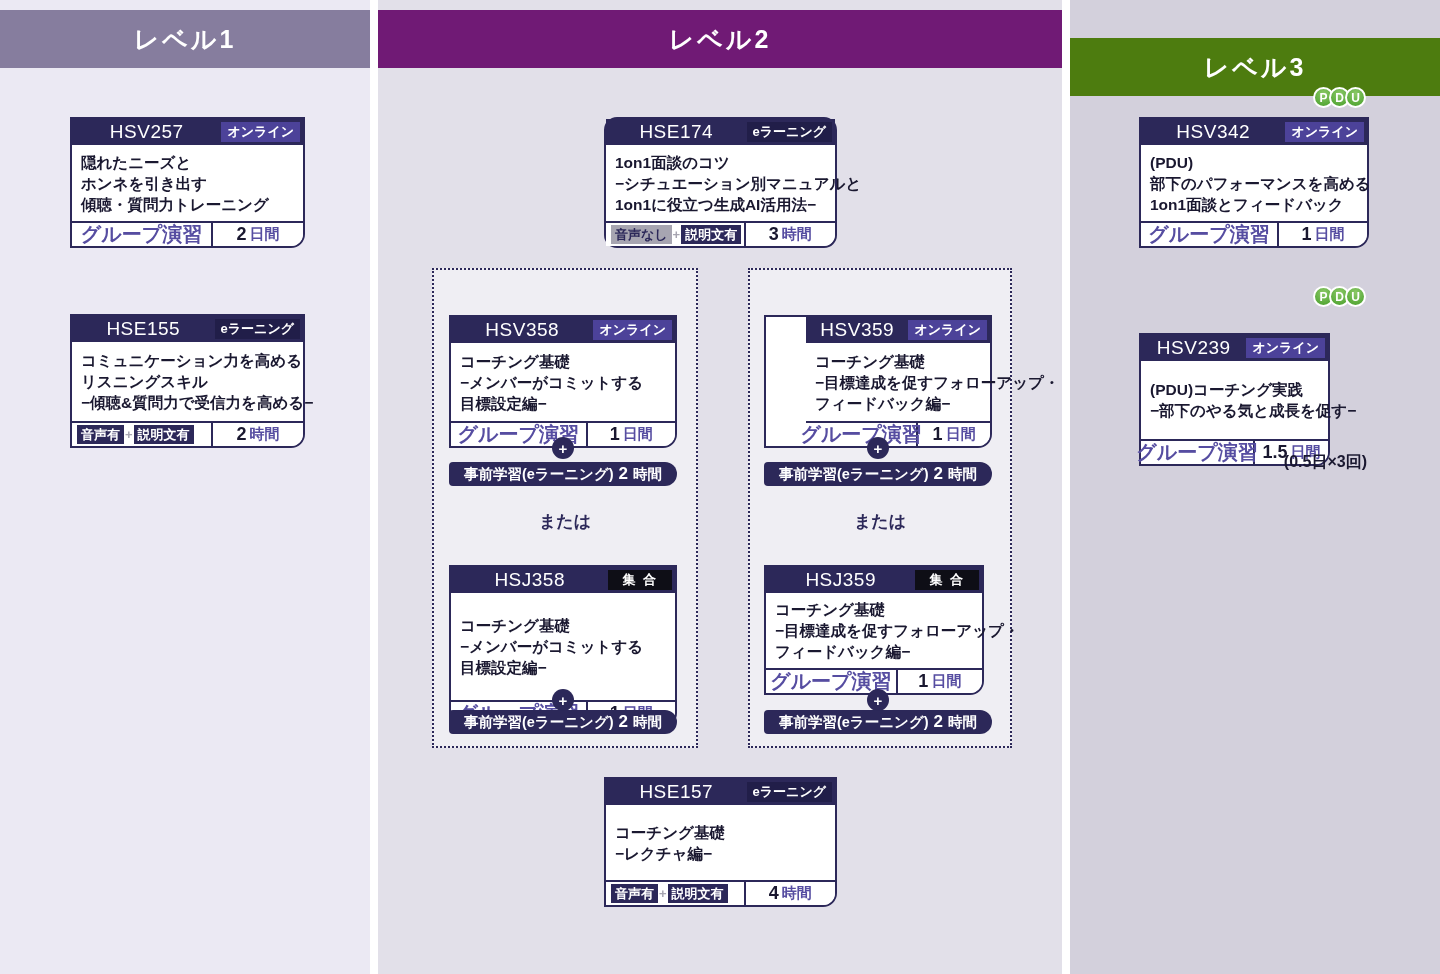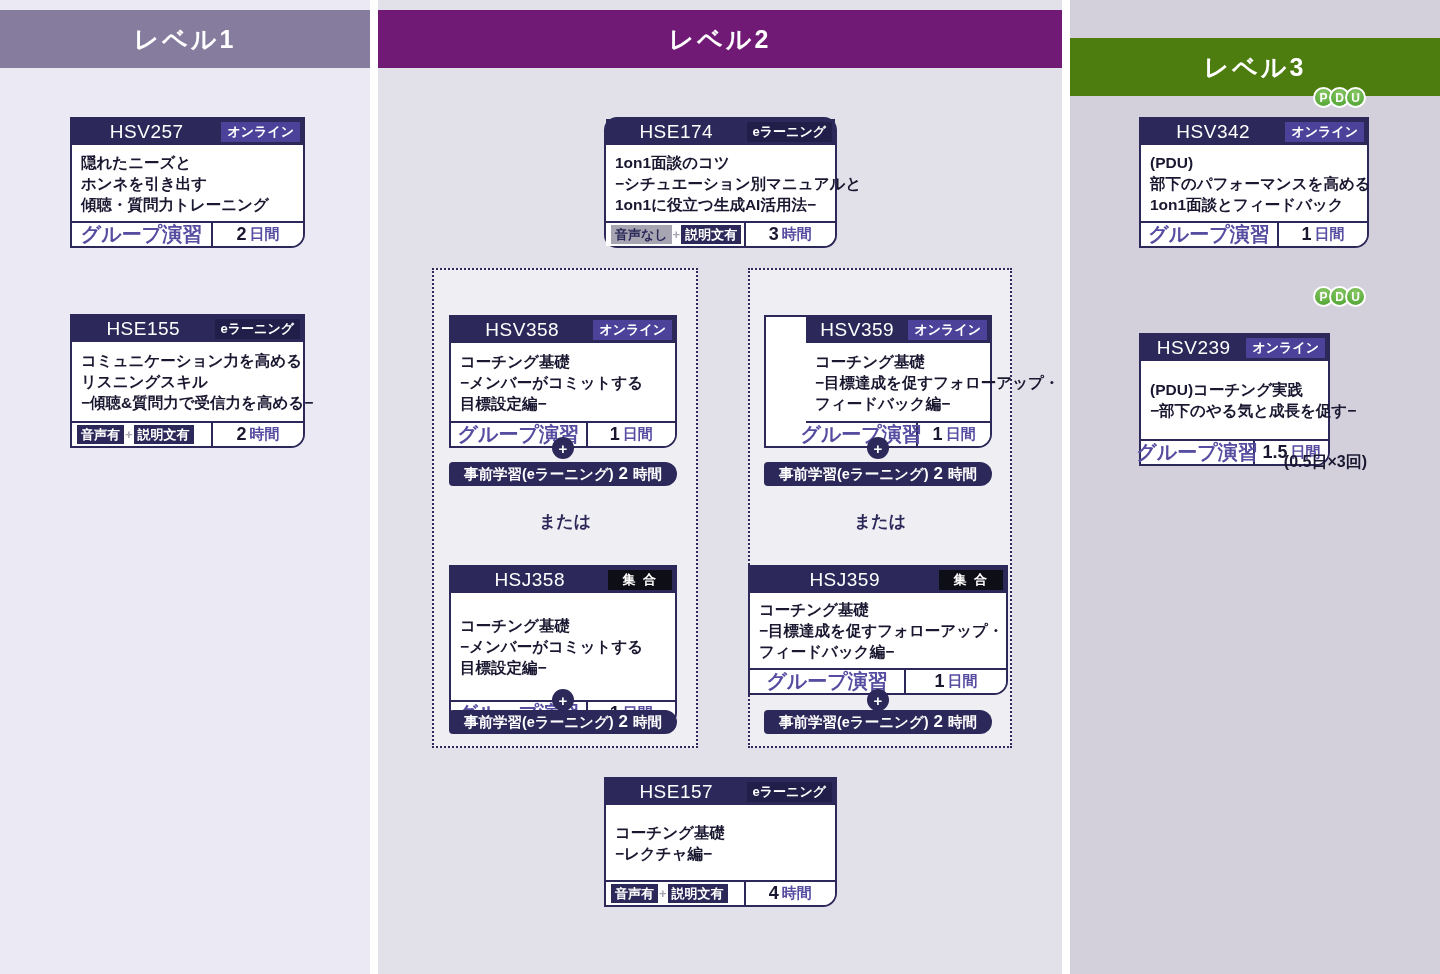--- a/index.html
+++ b/index.html
@@ -228,21 +228,21 @@
   </div>
   <div class="plus-circle" style="left:867px;top:437px;">+</div>
   <div class="pre-pill" style="left:764px;top:462px;width:228px;">
     <span>事前学習(eラーニング)</span>
     <span class="num">2</span>
     <span>時間</span>
   </div>
 
   <div class="or-label" style="left:748px;top:510px;width:264px;">または</div>
 
-  <div class="card" style="left:748px;top:565px;width:260px;height:130px;">
+  <div class="card" style="left:764px;top:565px;width:220px;height:130px;">
     <div class="card-header">
       <span class="code">HSJ359</span>
       <span class="tag tag-group">集 合</span>
     </div>
     <div class="card-body">
       <div class="title-line">コーチング基礎</div>
       <div class="title-line">−目標達成を促すフォローアップ・</div>
       <div class="title-line">フィードバック編−</div>
     </div>
     <div class="card-footer">

